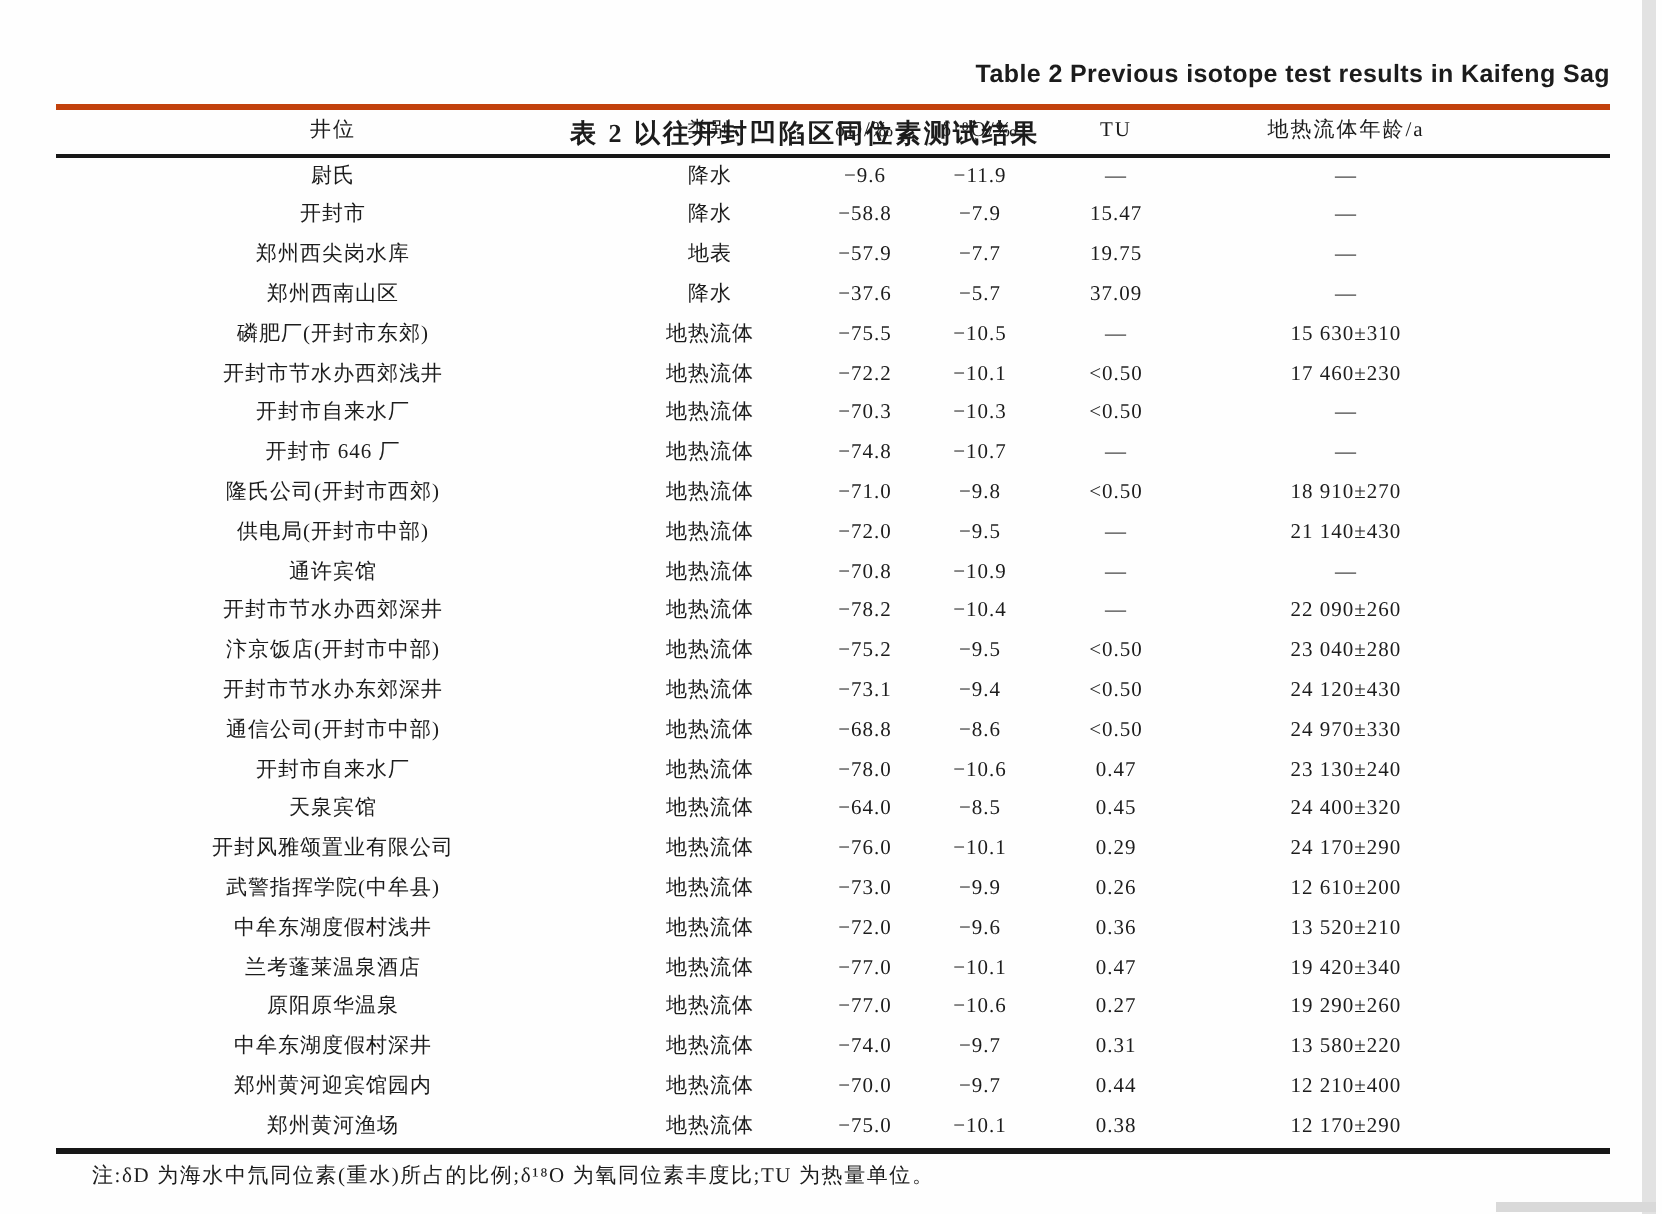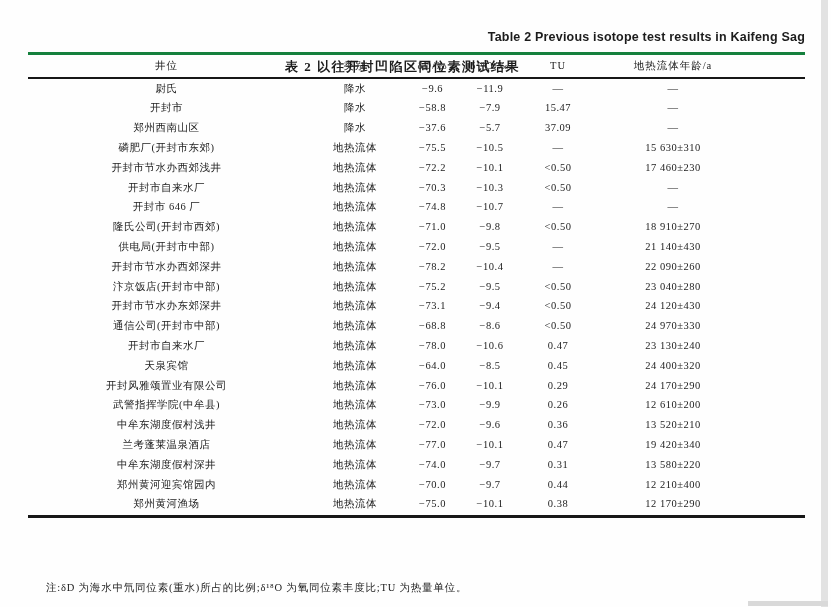--- a/index.html
+++ b/index.html
@@ -21,21 +21,21 @@
   .title-en {
     position: absolute; top: 30px; left: 0; width: 805px;
     text-align: right; font-weight: bold; font-size: 12.5px;
     font-family: "Liberation Sans", "DejaVu Sans", sans-serif;
     letter-spacing: 0.2px;
   }
 
   table.data-table {
     position: absolute; left: 28px; top: 52px; width: 777px;
     border-collapse: collapse; table-layout: fixed;
-    border-top: 3px solid #15803d;
+    border-top: 3px solid #c2410c;
     border-bottom: 3px solid #171717;
   }
   table.data-table thead tr {
     border-bottom: 2.5px solid #171717;
   }
   table.data-table th {
     font-weight: normal; font-size: 10.5px;
     height: 22px; text-align: center; vertical-align: middle;
     padding: 0; line-height: 1;
     letter-spacing: 1px;
@@ -111,20 +111,29 @@
         <tr>
           <td>开封市</td>
           <td>降水</td>
           <td>−58.8</td>
           <td>−7.9</td>
           <td>15.47</td>
           <td>—</td>
           <td></td>
         </tr>
         <tr>
+          <td>郑州西尖岗水库</td>
+          <td>地表</td>
+          <td>−57.9</td>
+          <td>−7.7</td>
+          <td>19.75</td>
+          <td>—</td>
+          <td></td>
+        </tr>
+        <tr>
           <td>郑州西南山区</td>
           <td>降水</td>
           <td>−37.6</td>
           <td>−5.7</td>
           <td>37.09</td>
           <td>—</td>
           <td></td>
         </tr>
         <tr>
           <td>磷肥厂(开封市东郊)</td>
@@ -174,20 +183,29 @@
         <tr>
           <td>供电局(开封市中部)</td>
           <td>地热流体</td>
           <td>−72.0</td>
           <td>−9.5</td>
           <td>—</td>
           <td>21 140±430</td>
           <td></td>
         </tr>
         <tr>
+          <td>通许宾馆</td>
+          <td>地热流体</td>
+          <td>−70.8</td>
+          <td>−10.9</td>
+          <td>—</td>
+          <td>—</td>
+          <td></td>
+        </tr>
+        <tr>
           <td>开封市节水办西郊深井</td>
           <td>地热流体</td>
           <td>−78.2</td>
           <td>−10.4</td>
           <td>—</td>
           <td>22 090±260</td>
           <td></td>
         </tr>
         <tr>
           <td>汴京饭店(开封市中部)</td>
@@ -264,20 +282,29 @@
         <tr>
           <td>兰考蓬莱温泉酒店</td>
           <td>地热流体</td>
           <td>−77.0</td>
           <td>−10.1</td>
           <td>0.47</td>
           <td>19 420±340</td>
           <td></td>
         </tr>
         <tr>
+          <td>原阳原华温泉</td>
+          <td>地热流体</td>
+          <td>−77.0</td>
+          <td>−10.6</td>
+          <td>0.27</td>
+          <td>19 290±260</td>
+          <td></td>
+        </tr>
+        <tr>
           <td>中牟东湖度假村深井</td>
           <td>地热流体</td>
           <td>−74.0</td>
           <td>−9.7</td>
           <td>0.31</td>
           <td>13 580±220</td>
           <td></td>
         </tr>
         <tr>
           <td>郑州黄河迎宾馆园内</td>

